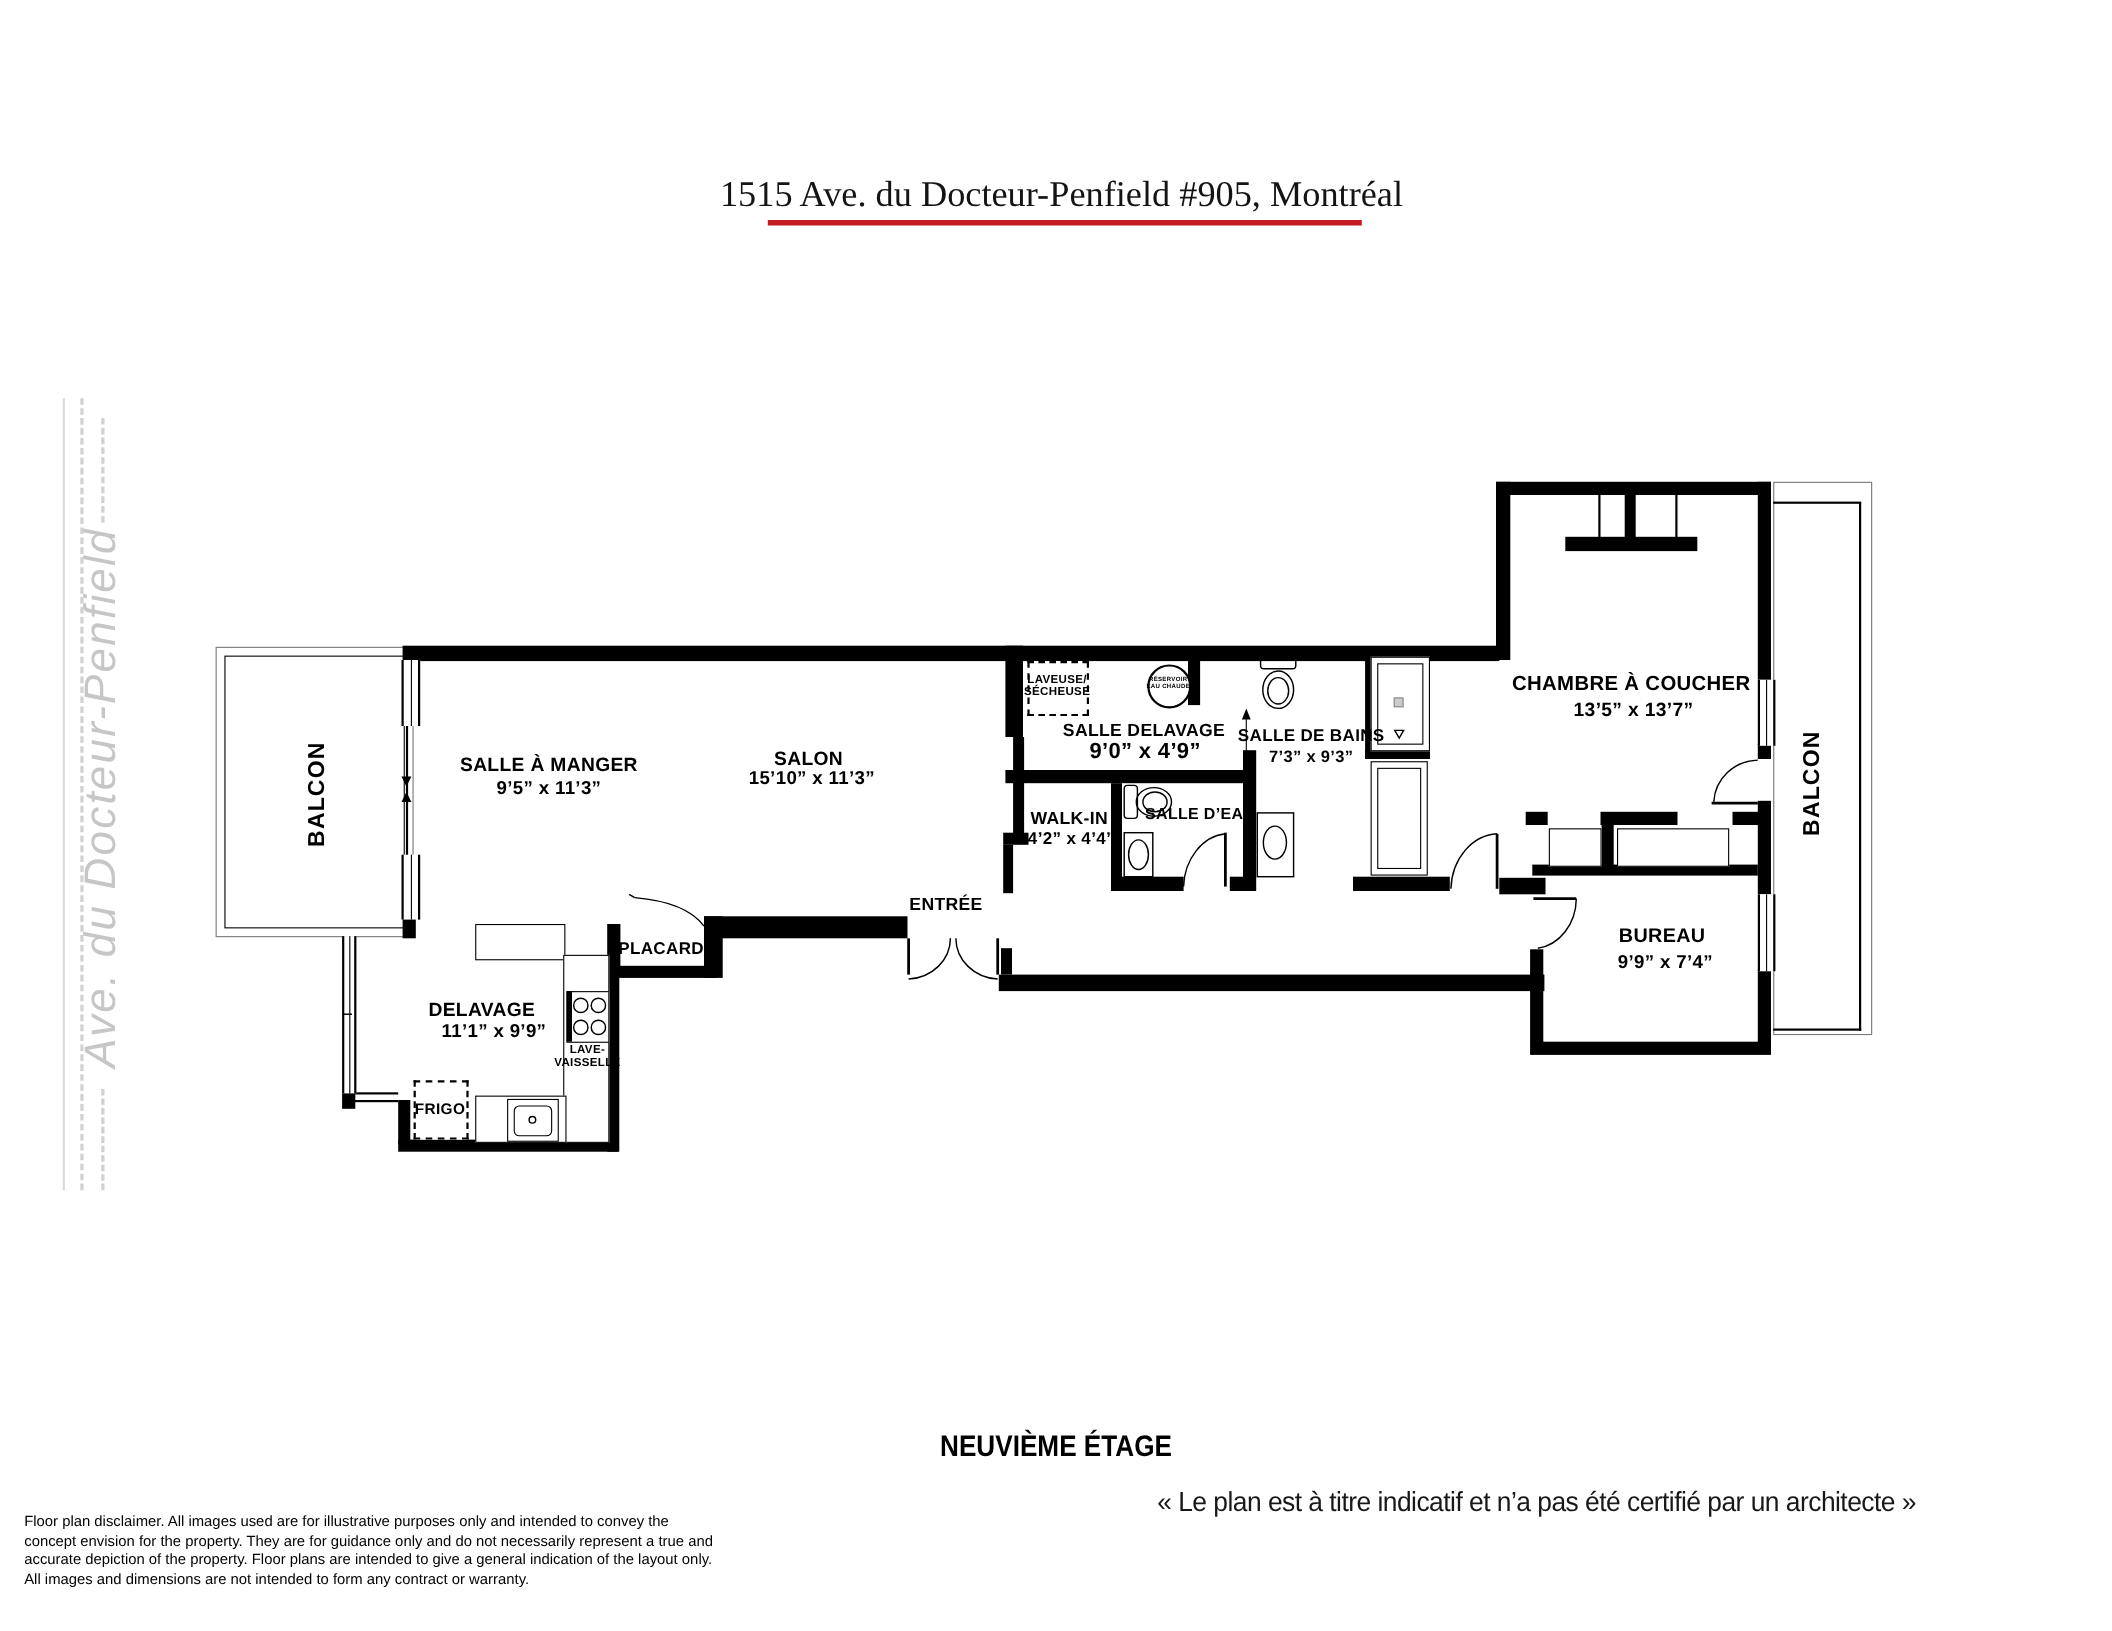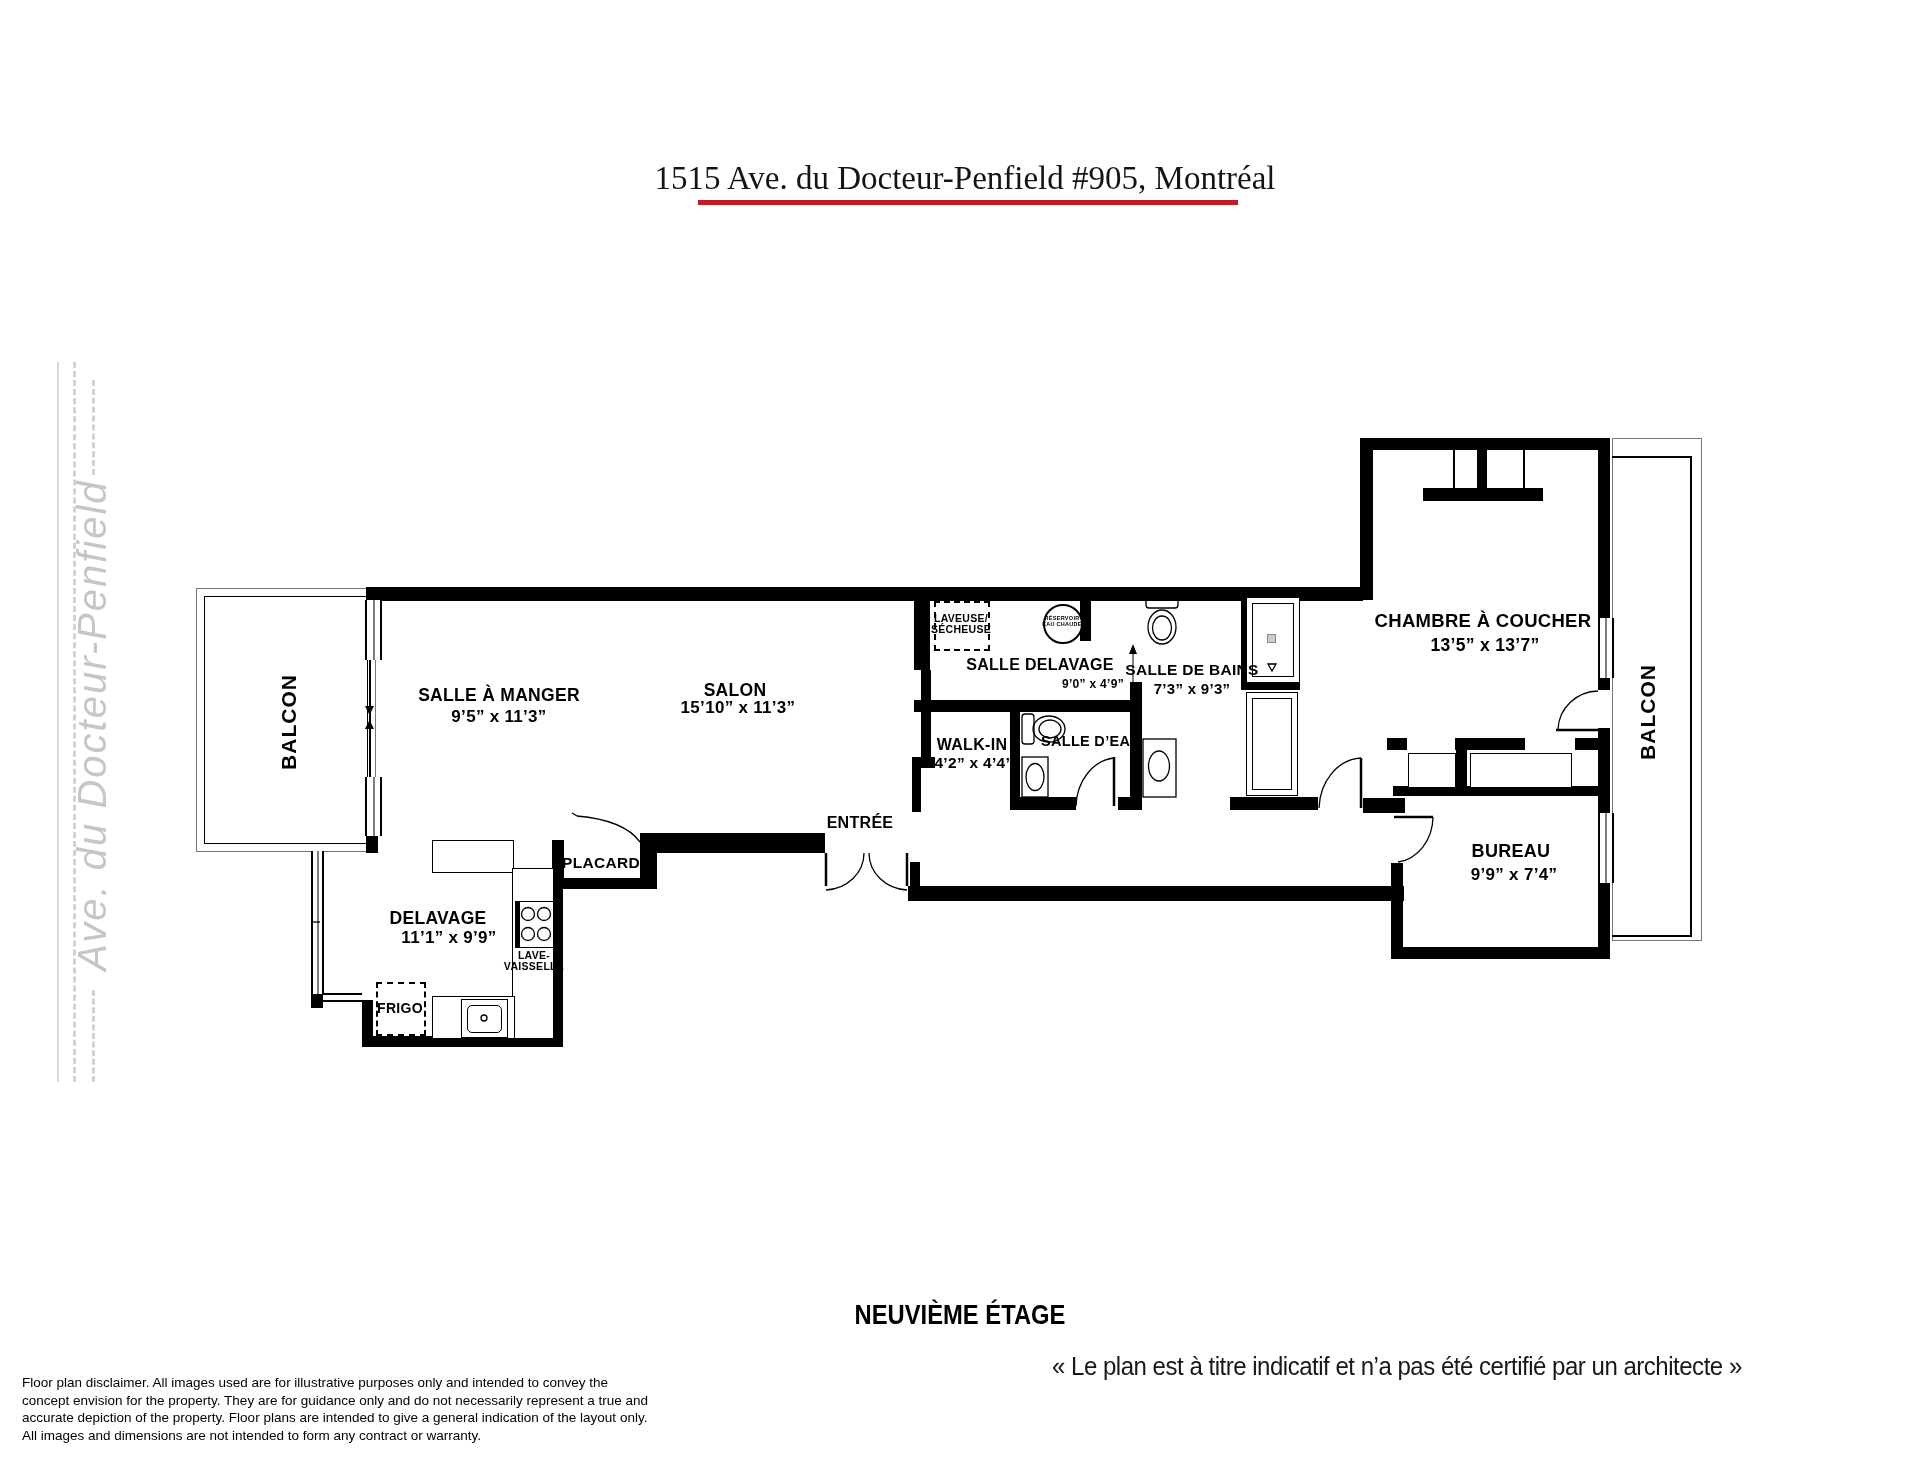--- a/index.html
+++ b/index.html
@@ -210,21 +210,21 @@
   <div class="lbl" style="left:438px;top:918px;font-size:17.5px;">DELAVAGE</div>
   <div class="lbl" style="left:437px;top:938px;font-size:17px;margin-left:12px;">11’1” x 9’9”</div>
 
   <div class="lbl" style="left:601px;top:863px;font-size:15.5px;">PLACARD</div>
   <div class="lbl" style="left:860px;top:823px;font-size:16px;">ENTRÉE</div>
 
   <div class="lbl" style="left:972px;top:745px;font-size:16px;">WALK-IN</div>
   <div class="lbl" style="left:974px;top:763px;font-size:15.5px;">4’2” x 4’4”</div>
 
   <div class="lbl" style="left:1040px;top:665px;font-size:16px;">SALLE DELAVAGE</div>
-  <div class="lbl" style="left:1093px;top:684px;font-size:12px;">9’0” x 4’9”</div>
+  <div class="lbl" style="left:1041px;top:684px;font-size:20px;">9’0” x 4’9”</div>
 
   <div class="lbl" style="left:1091px;top:741px;font-size:14.5px;">SALLE D’EAU</div>
 
   <div class="lbl" style="left:1192px;top:670px;font-size:15.5px;">SALLE DE BAINS</div>
   <div class="lbl" style="left:1192px;top:688px;font-size:15px;">7’3” x 9’3”</div>
 
   <div class="lbl" style="left:1483px;top:621px;font-size:18.5px;">CHAMBRE À COUCHER</div>
   <div class="lbl" style="left:1485px;top:645px;font-size:17.5px;">13’5” x 13’7”</div>
 
   <div class="lbl" style="left:1511px;top:851px;font-size:18px;">BUREAU</div>

